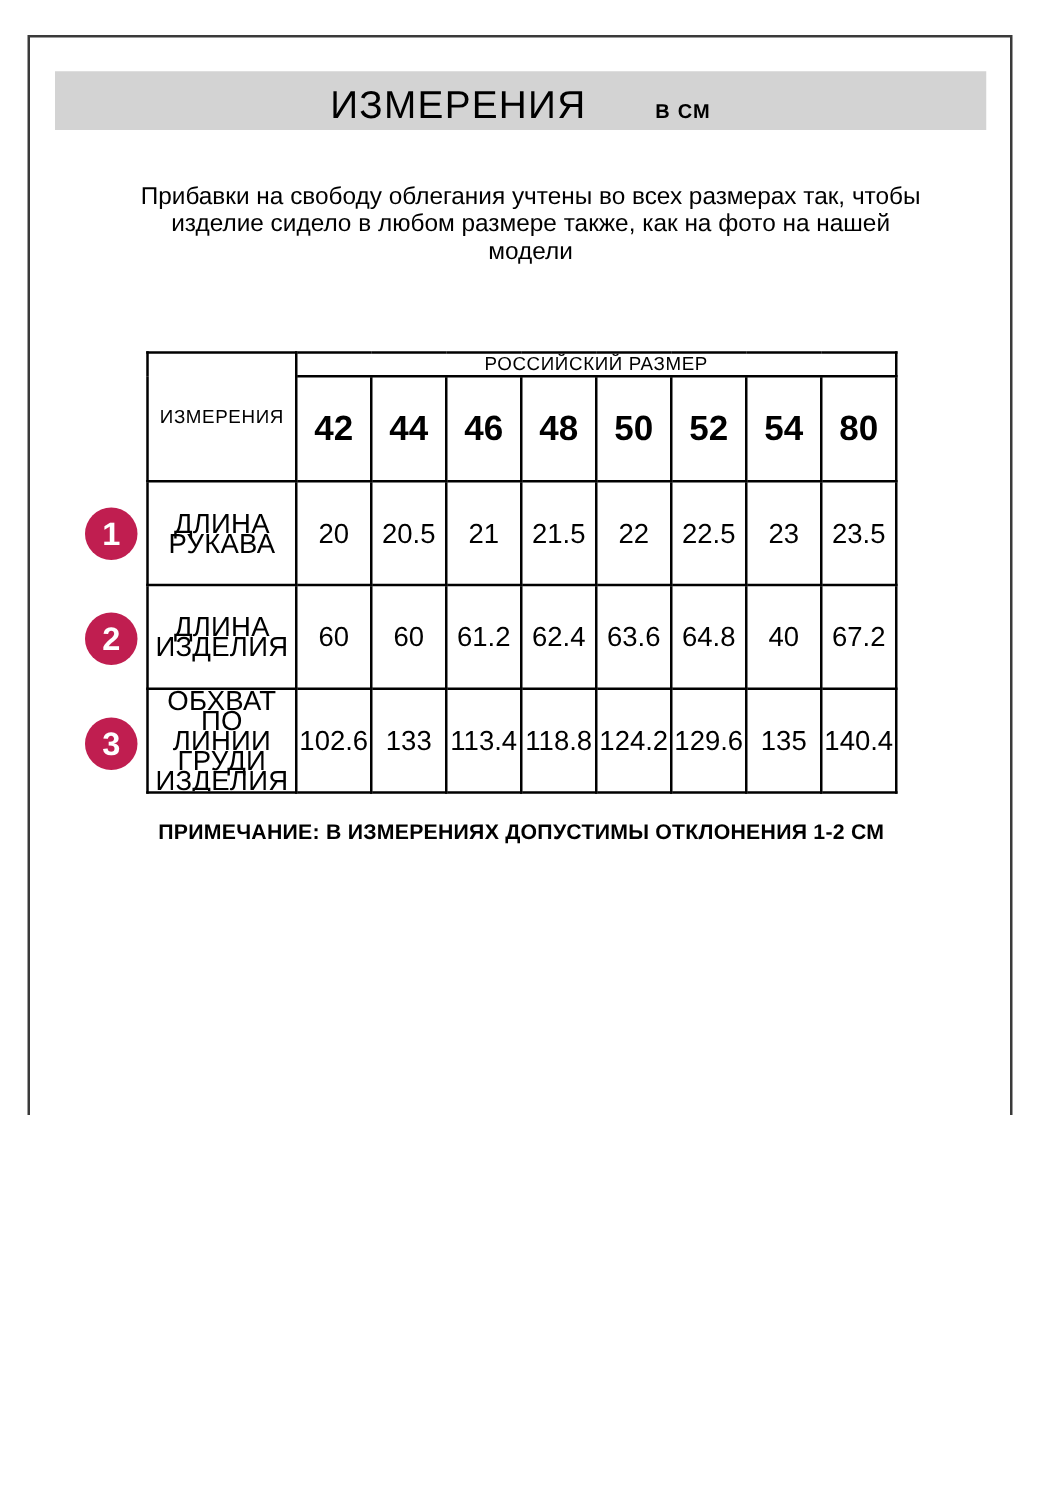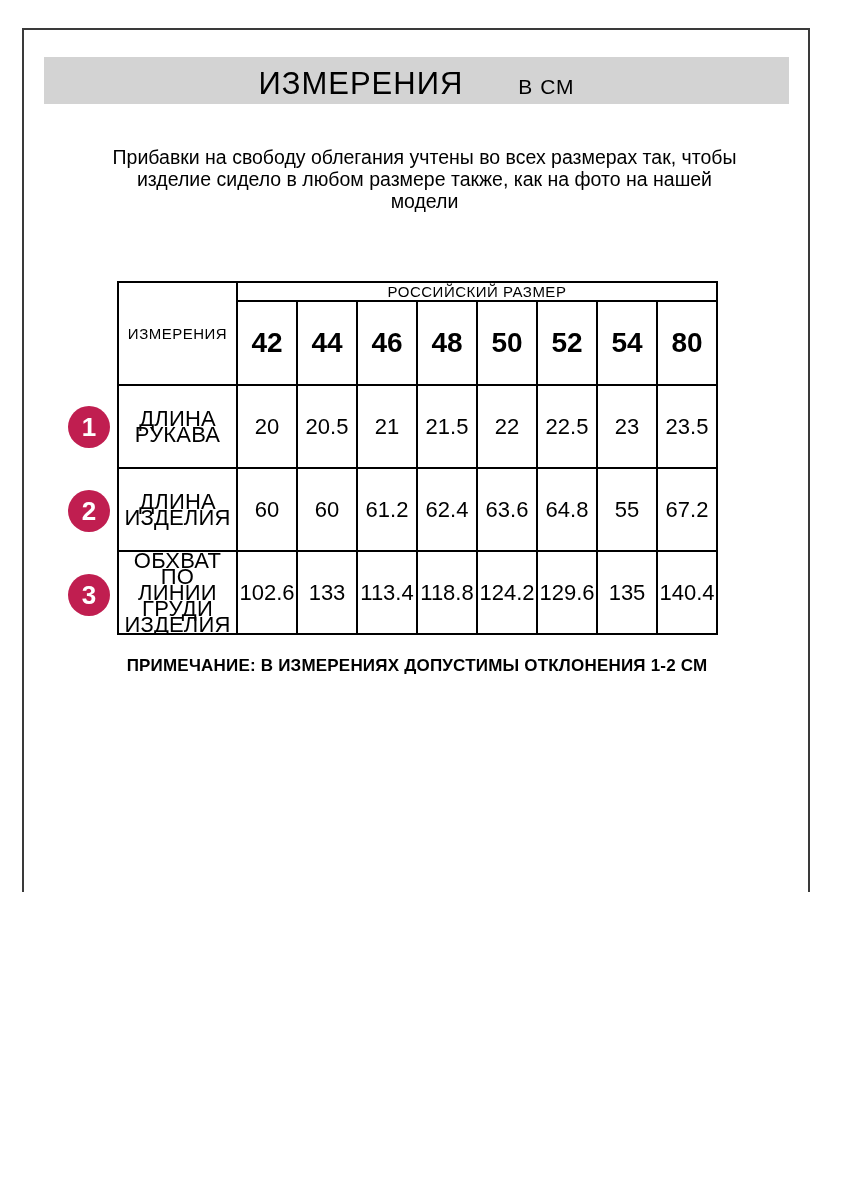--- a/index.html
+++ b/index.html
@@ -11,21 +11,21 @@
     position:absolute;left:22px;top:28px;width:784px;height:1129px;
     border:2px solid #3a3a3a;background:#fff;
   }
   .title-bar{
     position:absolute;left:44px;top:57px;width:745px;height:47px;
     background:#d3d3d3;display:flex;justify-content:center;align-items:baseline;
     padding-top:9px;box-sizing:border-box;
   }
   .title-word{font-size:31px;font-weight:400;letter-spacing:1px;}
   .title-word.bold{font-weight:700;margin-left:48px;}
-  .title-unit{font-size:21px;font-weight:400;margin-left:55px;letter-spacing:1px;text-align:center;}
+  .title-unit{font-size:16px;font-weight:700;margin-left:55px;letter-spacing:1px;text-align:center;}
   .model{
     position:absolute;left:0;top:112px;width:849px;text-align:center;
     font-size:26px;font-weight:400;
   }
   .desc{
     position:absolute;left:112px;top:146px;width:625px;margin:0;
     text-align:center;font-size:19.5px;line-height:22px;font-weight:400;
   }
   .size-table{
     position:absolute;left:117px;top:281px;border-collapse:collapse;table-layout:fixed;
@@ -108,21 +108,21 @@
         <td>23.5</td>
       </tr>
       <tr class="data-row">
         <td class="label-cell">ДЛИНА ИЗДЕЛИЯ</td>
         <td>60</td>
         <td>60</td>
         <td>61.2</td>
         <td>62.4</td>
         <td>63.6</td>
         <td>64.8</td>
-        <td>55</td>
+        <td>40</td>
         <td>67.2</td>
       </tr>
       <tr class="data-row">
         <td class="label-cell">ОБХВАТ ПО ЛИНИИ ГРУДИ ИЗДЕЛИЯ</td>
         <td>102.6</td>
         <td>133</td>
         <td>113.4</td>
         <td>118.8</td>
         <td>124.2</td>
         <td>129.6</td>

